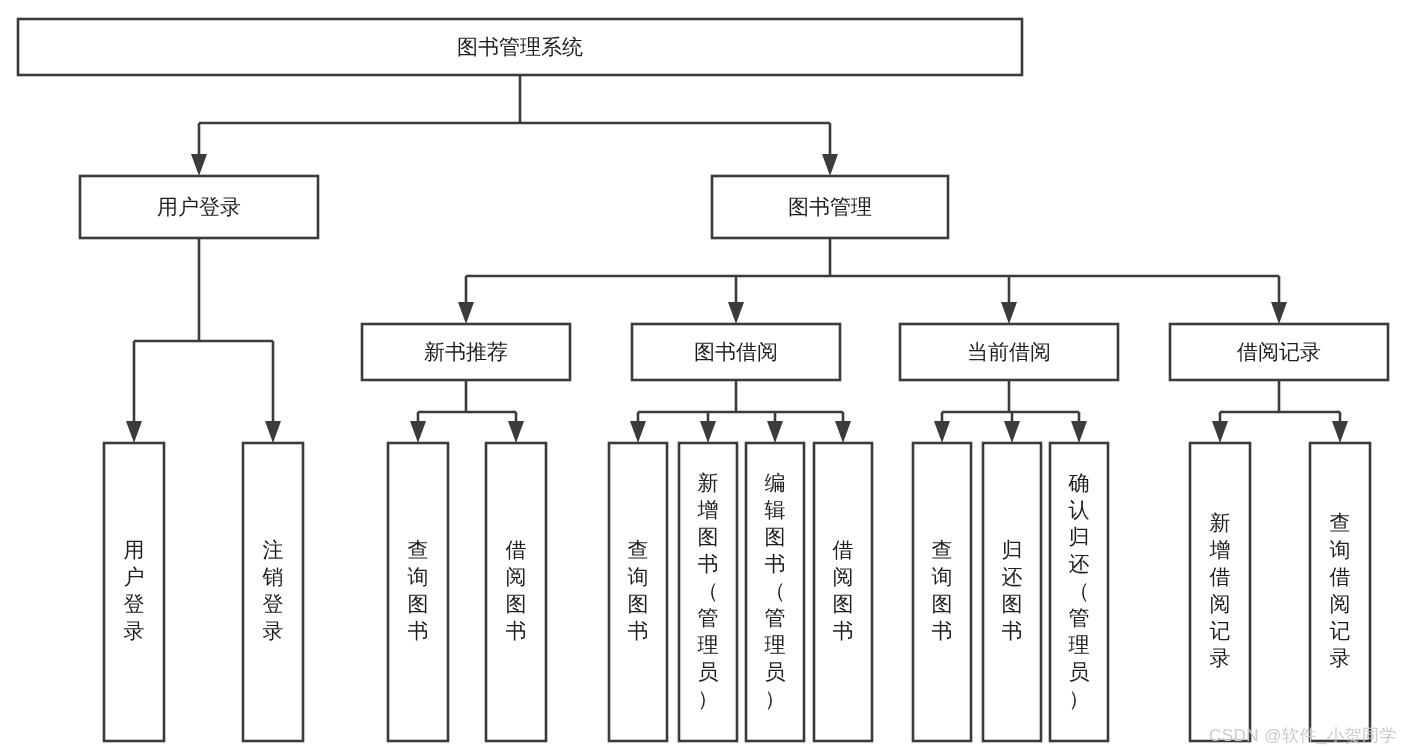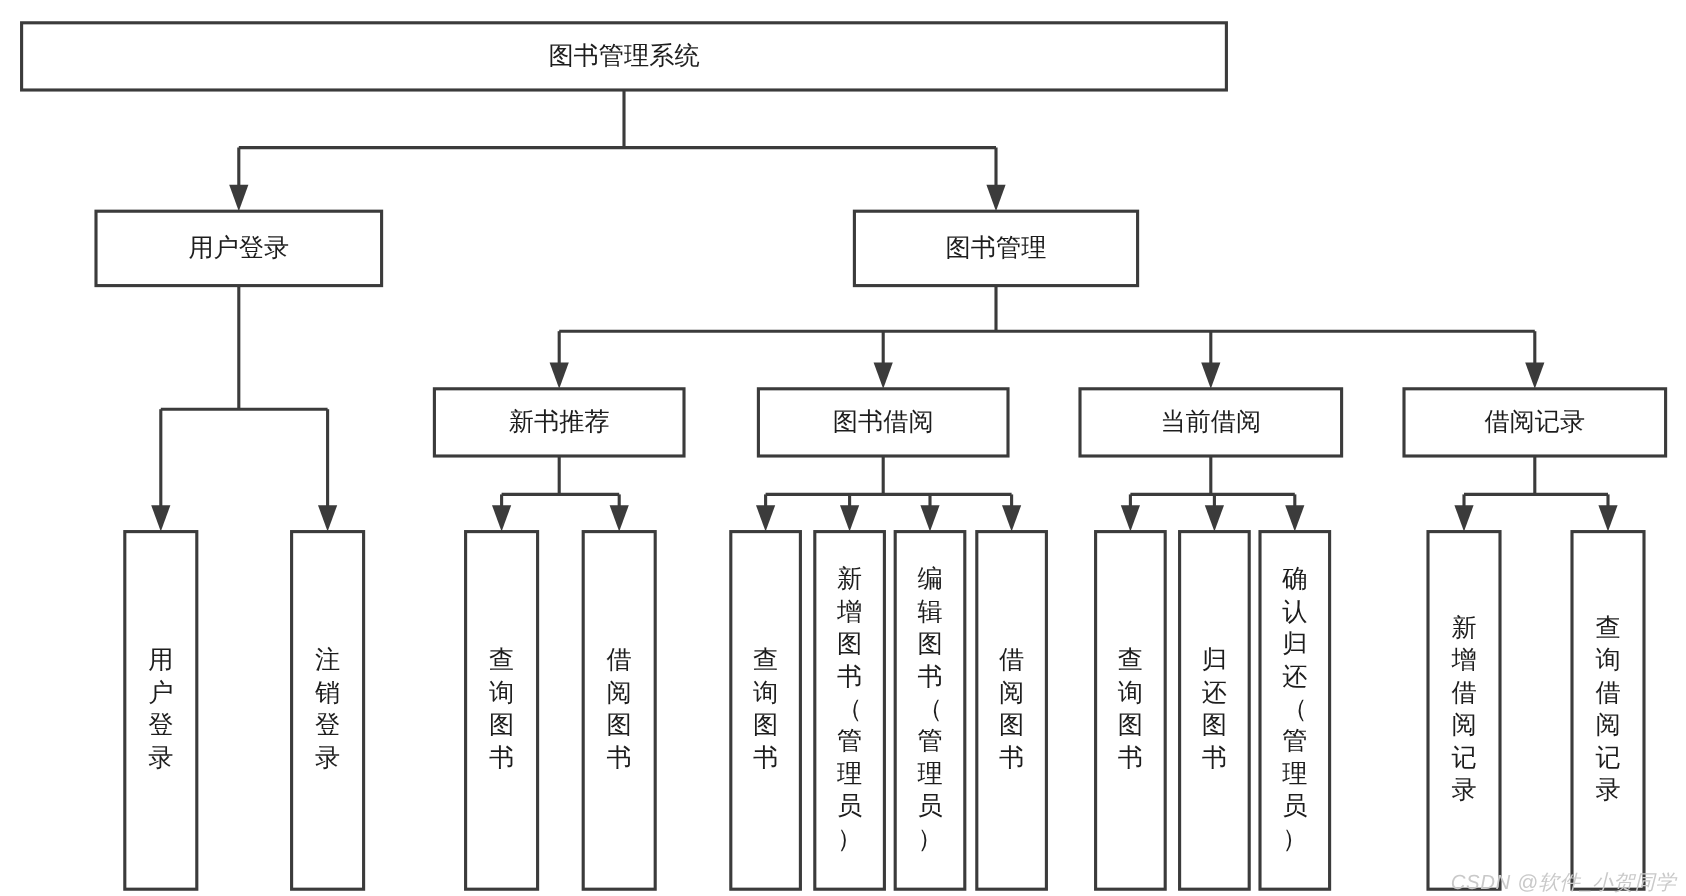--- a/index.html
+++ b/index.html
@@ -57,21 +57,20 @@
   .watermark {
     position: absolute;
     right: 8px;
     bottom: 6px;
     color: #c9c9c9;
     font-size: 17px;
     font-family: "Liberation Sans", "DejaVu Sans", sans-serif;
     white-space: nowrap;
     pointer-events: none;
     letter-spacing: 0.5px;
-    font-style: italic;
   }
 </style>
 </head>
 <body>
 
 <div id="diagram-root">
   <svg class="flow" viewBox="0 0 1405 747" xmlns="http://www.w3.org/2000/svg">
     <g id="edge-layer">
         <line x1="520" y1="69" x2="520" y2="117" class="edge"></line>
         <line x1="199" y1="117" x2="830" y2="117" class="edge"></line>

